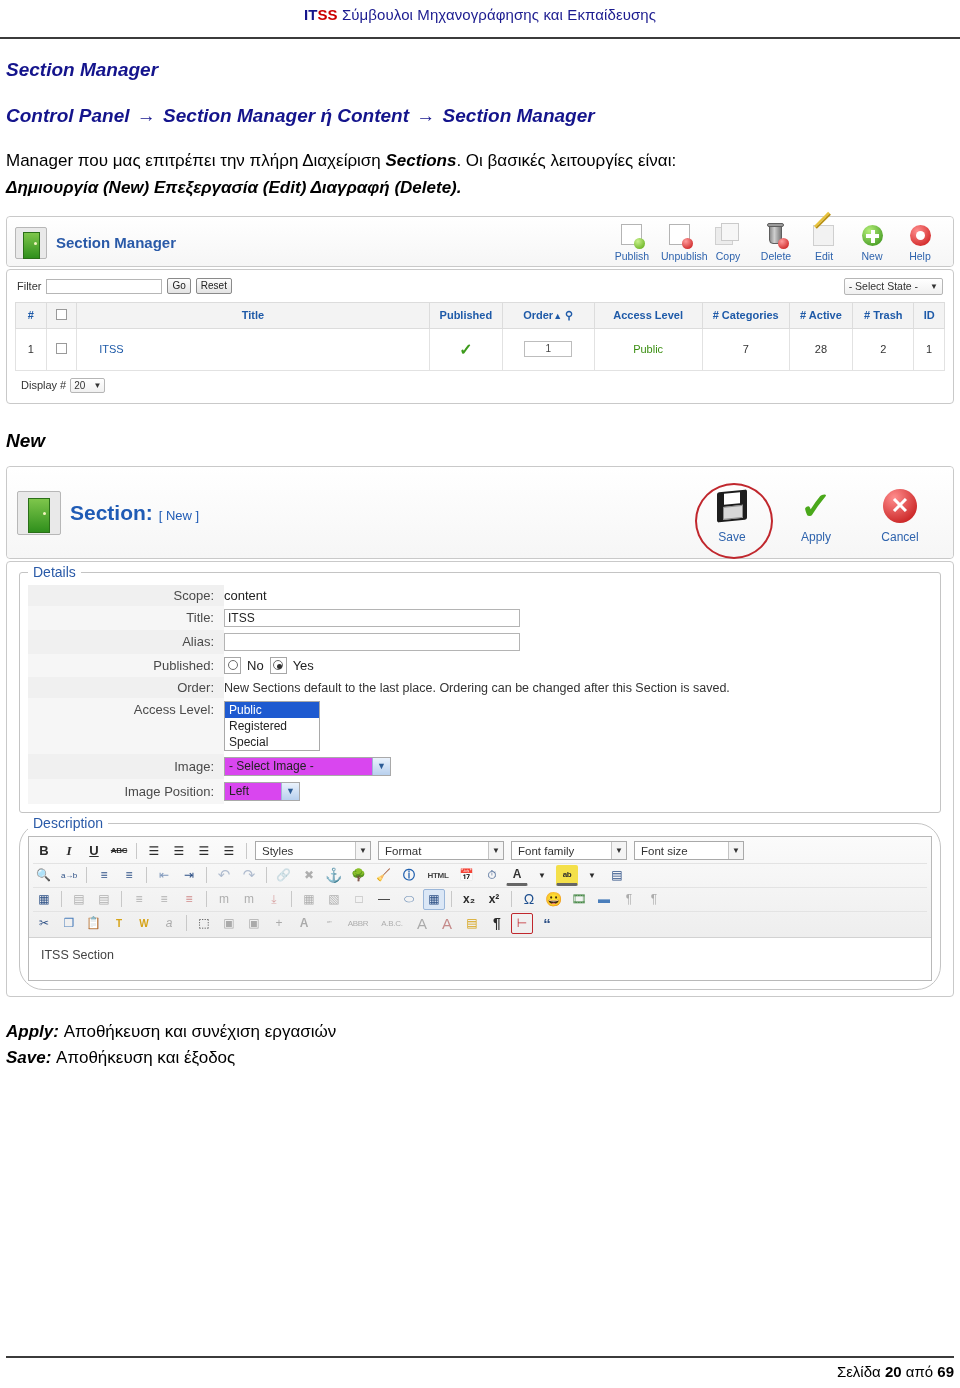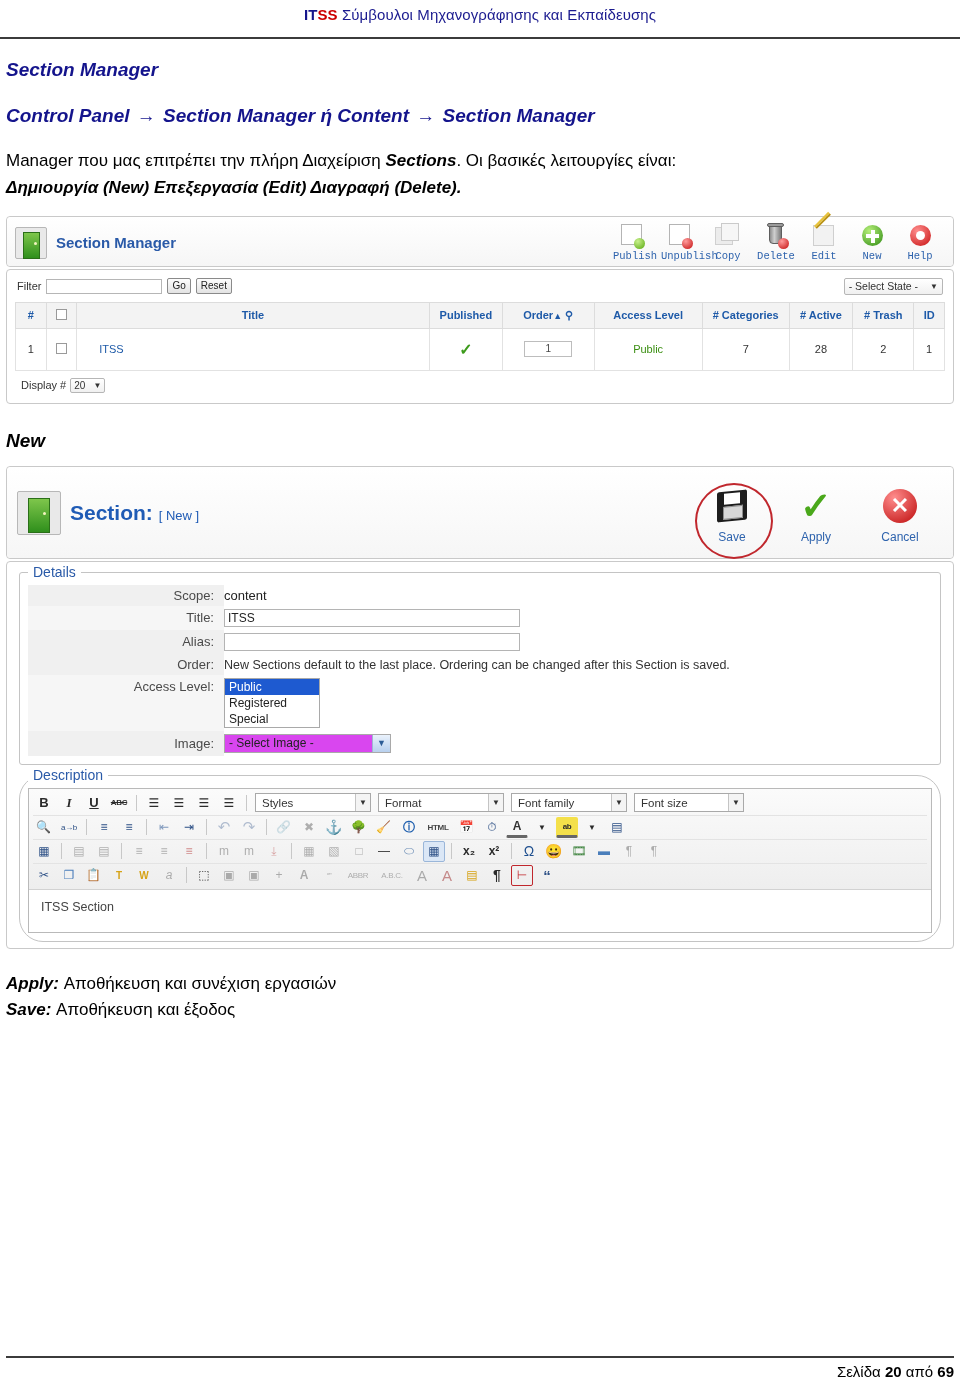--- a/index.html
+++ b/index.html
@@ -75,21 +75,21 @@
   .icon-section:after {
     content:""; position:absolute; left:18px; top:14px; width:3px; height:3px;
     background:#f4f4c0; border-radius:50%;
   }
   .icon-section.lg { width: 44px; height: 44px; }
   .icon-section.lg:before { left:10px; top:6px; width:20px; height:33px; }
   .icon-section.lg:after { left:25px; top:20px; }
 
   
   .jl-toolbar { display: flex; align-items: flex-end; gap: 10px; padding-right: 4px; }
-  .tb-btn { width: 38px; text-align: center; font-family: Liberation Mono, monospace; }
+  .tb-btn { width: 38px; text-align: center; }
   .tb-cap { font-size: 10.5px; color: #2e63ad; margin-top: 2px; line-height: 1; }
   .tb-ico { height: 26px; position: relative; margin: 0 auto; width: 26px; }
 
   .ico-page {
     position:absolute; left:2px; top:1px; width:21px; height:21px;
     border:1px solid #b4b4b4; background:#fff;
   }
   .badge {
     position:absolute; right:0; bottom:0; width:11px; height:11px; border-radius:50%;
   }
@@ -499,20 +499,35 @@
           <td class="val">
             <input class="txt-input" value="ITSS" style="">
           </td>
         </tr>
         <tr>
           <td class="lbl">Alias:</td>
           <td class="val">
             <input class="txt-input" value="" style="">
           </td>
         </tr>
+        <tr class="alt">
+          <td class="lbl">Published:</td>
+          <td class="val">
+            <div class="radio-wrap">
+              <span class="radio-box">
+                    <span class="radio"></span>
+                  </span>
+              <span>No</span>
+              <span class="radio-box">
+                    <span class="radio on"></span>
+                  </span>
+              <span>Yes</span>
+            </div>
+          </td>
+        </tr>
         <tr>
           <td class="lbl">Order:</td>
           <td class="val">
             <span class="hint">New Sections default to the last place. Ordering can be changed after this Section is saved.</span>
           </td>
         </tr>
         <tr class="alt">
           <td class="lbl" style="vertical-align:top;padding-top:4px">Access Level:</td>
           <td class="val">
             <div class="listbox">
@@ -520,20 +535,29 @@
               <div>Registered</div>
               <div>Special</div>
             </div>
           </td>
         </tr>
         <tr>
           <td class="lbl">Image:</td>
           <td class="val">
             <span class="dd" style="width:167px">
               <span class="txt">- Select Image -</span>
+              <span class="arrowbox">▼</span>
+            </span>
+          </td>
+        </tr>
+        <tr class="alt">
+          <td class="lbl">Image Position:</td>
+          <td class="val">
+            <span class="dd" style="width:76px">
+              <span class="txt">Left</span>
               <span class="arrowbox">▼</span>
             </span>
           </td>
         </tr>
       </tbody>
         </table>
     </div>
 
     <div class="fieldset" style="margin-bottom:6px;border-radius:24px;">
       <div class="legend">Description</div>

